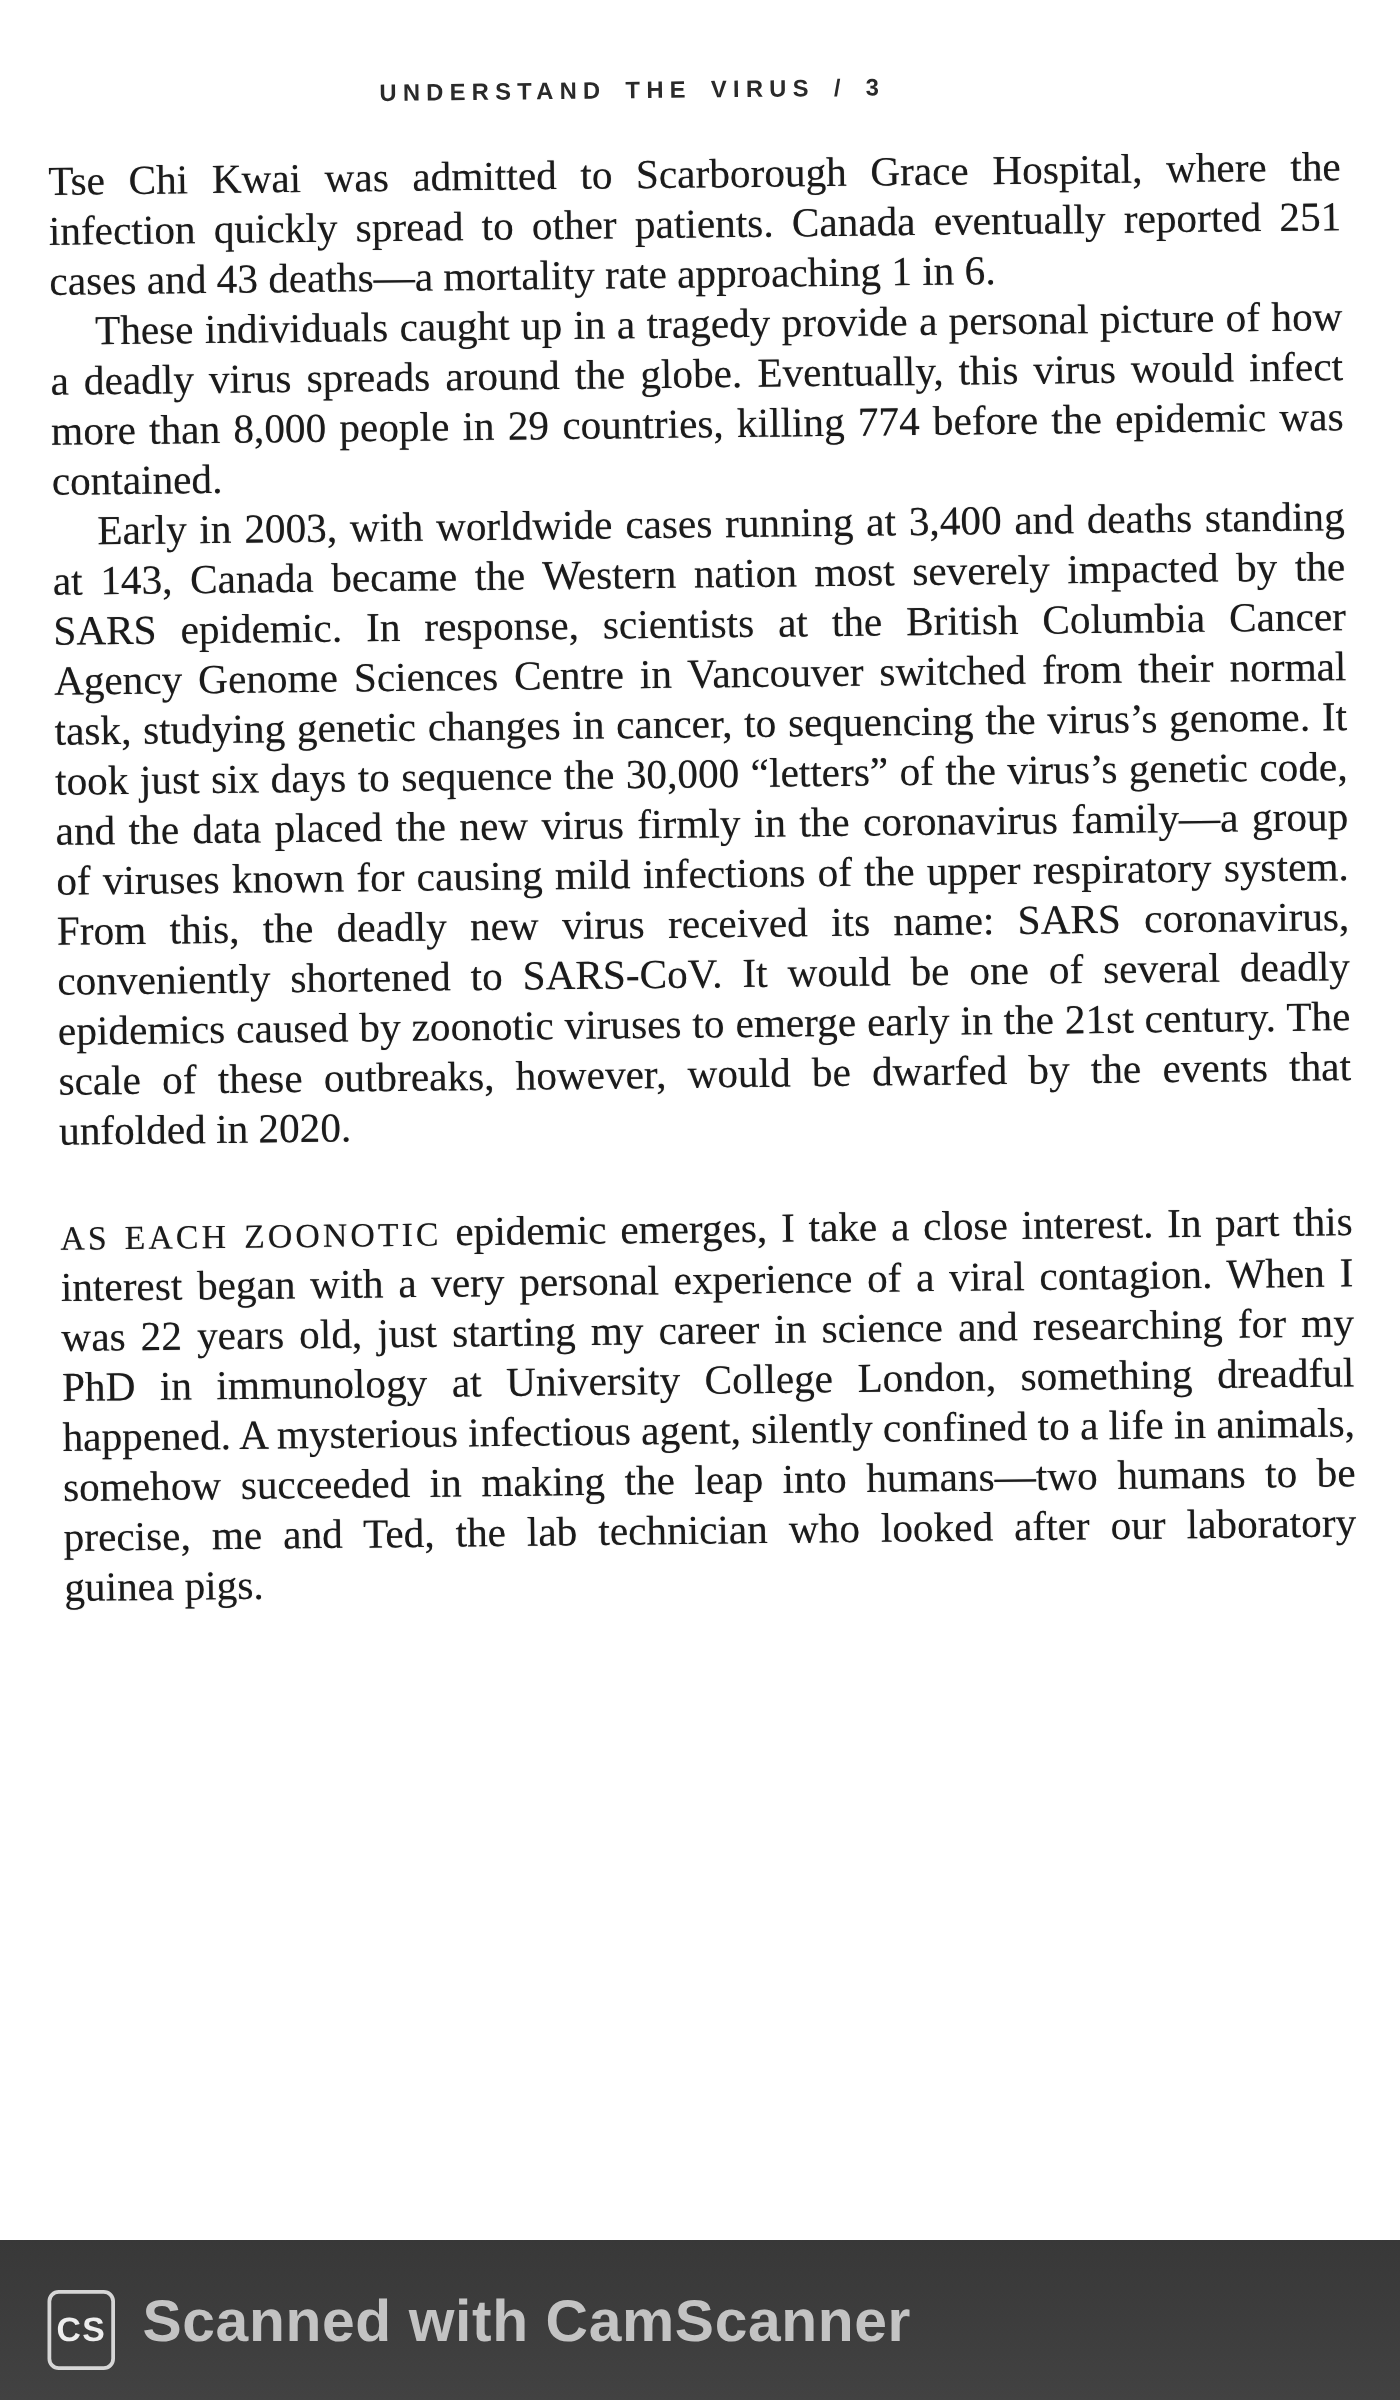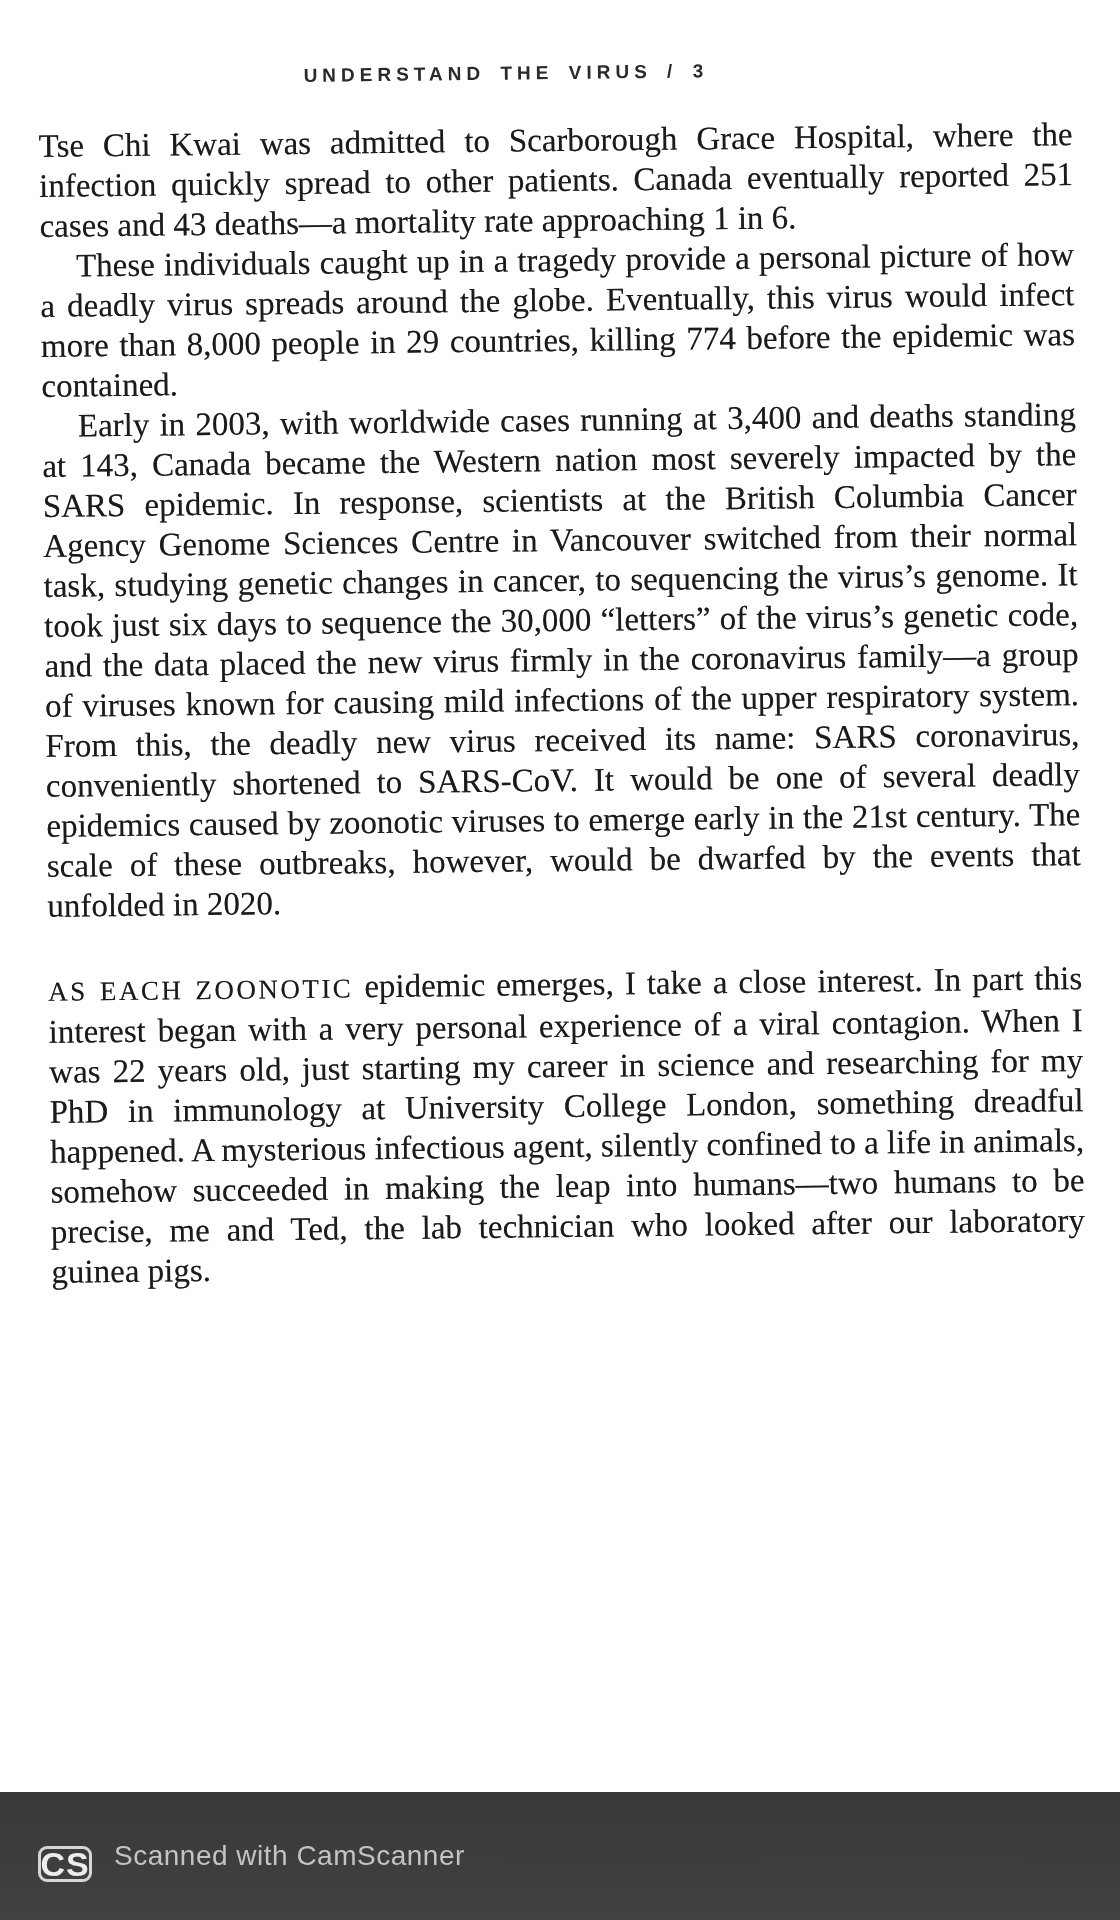--- a/index.html
+++ b/index.html
@@ -59,40 +59,40 @@
     height: 128px;
     background: linear-gradient(#383838, #424242);
     display: flex;
     align-items: center;
     padding-left: 38px;
     font-family: "Liberation Sans", sans-serif;
   }
 
   .cs-badge {
     width: 54px;
-    height: 36px;
+    height: 64px;
     border: 3px solid #d6d6d6;
     border-radius: 9px;
     display: flex;
     align-items: center;
     justify-content: center;
     color: #ededed;
     font-weight: 700;
-    font-size: 34px;
+    font-size: 27px;
     letter-spacing: 1px;
     flex: 0 0 auto;
     margin-top: 16px;
   }
 
   .footer-caption {
     margin-left: 22px;
-    font-size: 28px;
+    font-size: 47px;
     color: #c3c3c3;
     letter-spacing: 0.5px;
-    font-weight: 400;
+    font-weight: 700;
   }
 </style>
 </head>
 <body>
 
 <div class="page">
 
   <div class="scan-rotate">
 
     <div class="running-header">UNDERSTAND THE VIRUS / 3</div>

